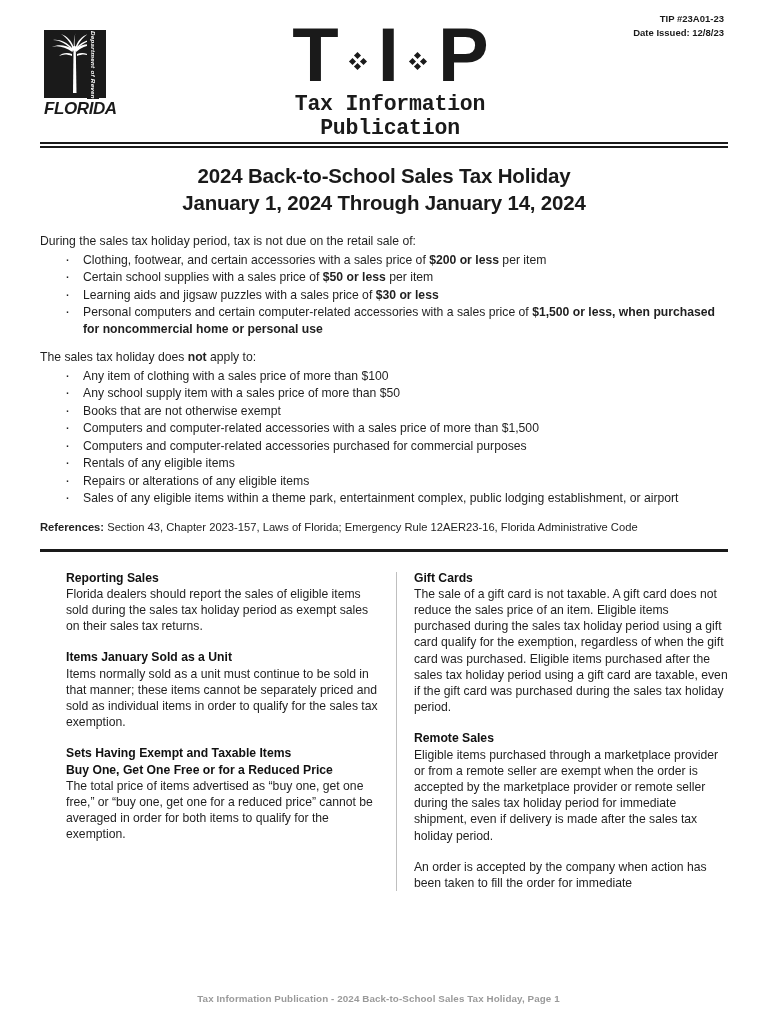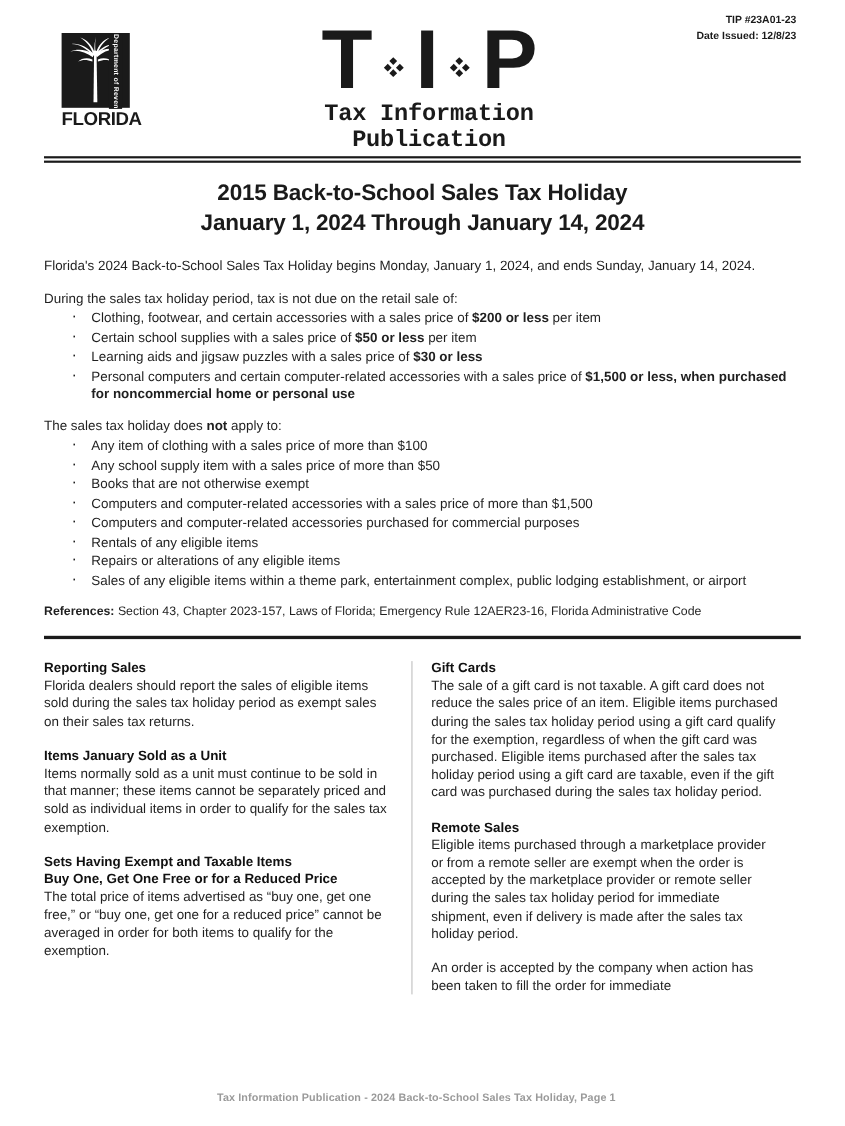--- a/index.html
+++ b/index.html
@@ -25,24 +25,25 @@
   }
 
   
   .header {
     position: relative;
     height: 112px;
     padding-top: 24px;
   }
   .logo-block {
     position: absolute;
-    left: 16px;
+    left: 4px;
     top: 30px;
     width: 92px;
     height: 100px;
+    font-style: italic;
   }
   .logo-square {
     position: absolute;
     left: 0; top: 0;
     width: 62px;
     height: 68px;
     background: #1a1a1a;
     overflow: hidden;
   }
   .palm {
@@ -218,21 +219,21 @@
     display: flex;
     margin-top: 18px;
     position: relative;
   }
   .col {
     width: 318px;
     font-size: 12.2px;
     line-height: 16.2px;
     color: #1f1f1f;
   }
-  .col-left { padding-right: 16px; }
+  .col-left { padding-right: 16px; margin-left: 26px; }
   .col-divider {
     width: 1px;
     background: #bfbfbf;
     margin: 2px 0 0 0;
     align-self: stretch;
   }
   .col-right { padding-left: 17px; }
   .sec-head {
     font-weight: bold;
     font-size: 12.2px;
@@ -314,27 +315,26 @@
     </div>
   </div>
 
   <div class="rule-double">
     <div class="r1"></div>
       <div class="gap"></div>
       <div class="r2"></div>
   </div>
 
   <div class="doc-title">
-    <div>2015 Back-to-School Sales Tax Holiday</div>
+    <div>2024 Back-to-School Sales Tax Holiday</div>
     <div>January 1, 2024 Through January 14, 2024</div>
   </div>
 
   <div class="body-text">
 
-    <p class="para">Florida's 2024 Back-to-School Sales Tax Holiday begins Monday, January 1, 2024, and ends Sunday, January 14, 2024.</p>
 
     <p class="para tight">During the sales tax holiday period, tax is not due on the retail sale of:</p>
     <ul class="bullets">
         <li>Clothing, footwear, and certain accessories with a sales price of <b>$200 or less</b> per item</li>
         <li>Certain school supplies with a sales price of <b>$50 or less</b> per item</li>
         <li>Learning aids and jigsaw puzzles with a sales price of <b>$30 or less</b></li>
         <li>Personal computers and certain computer-related accessories with a sales price of <b>$1,500 or less, when purchased for noncommercial home or personal use</b></li>
       </ul>
 
     <p class="para tight">The sales tax holiday does <b>not</b> apply to:</p>

